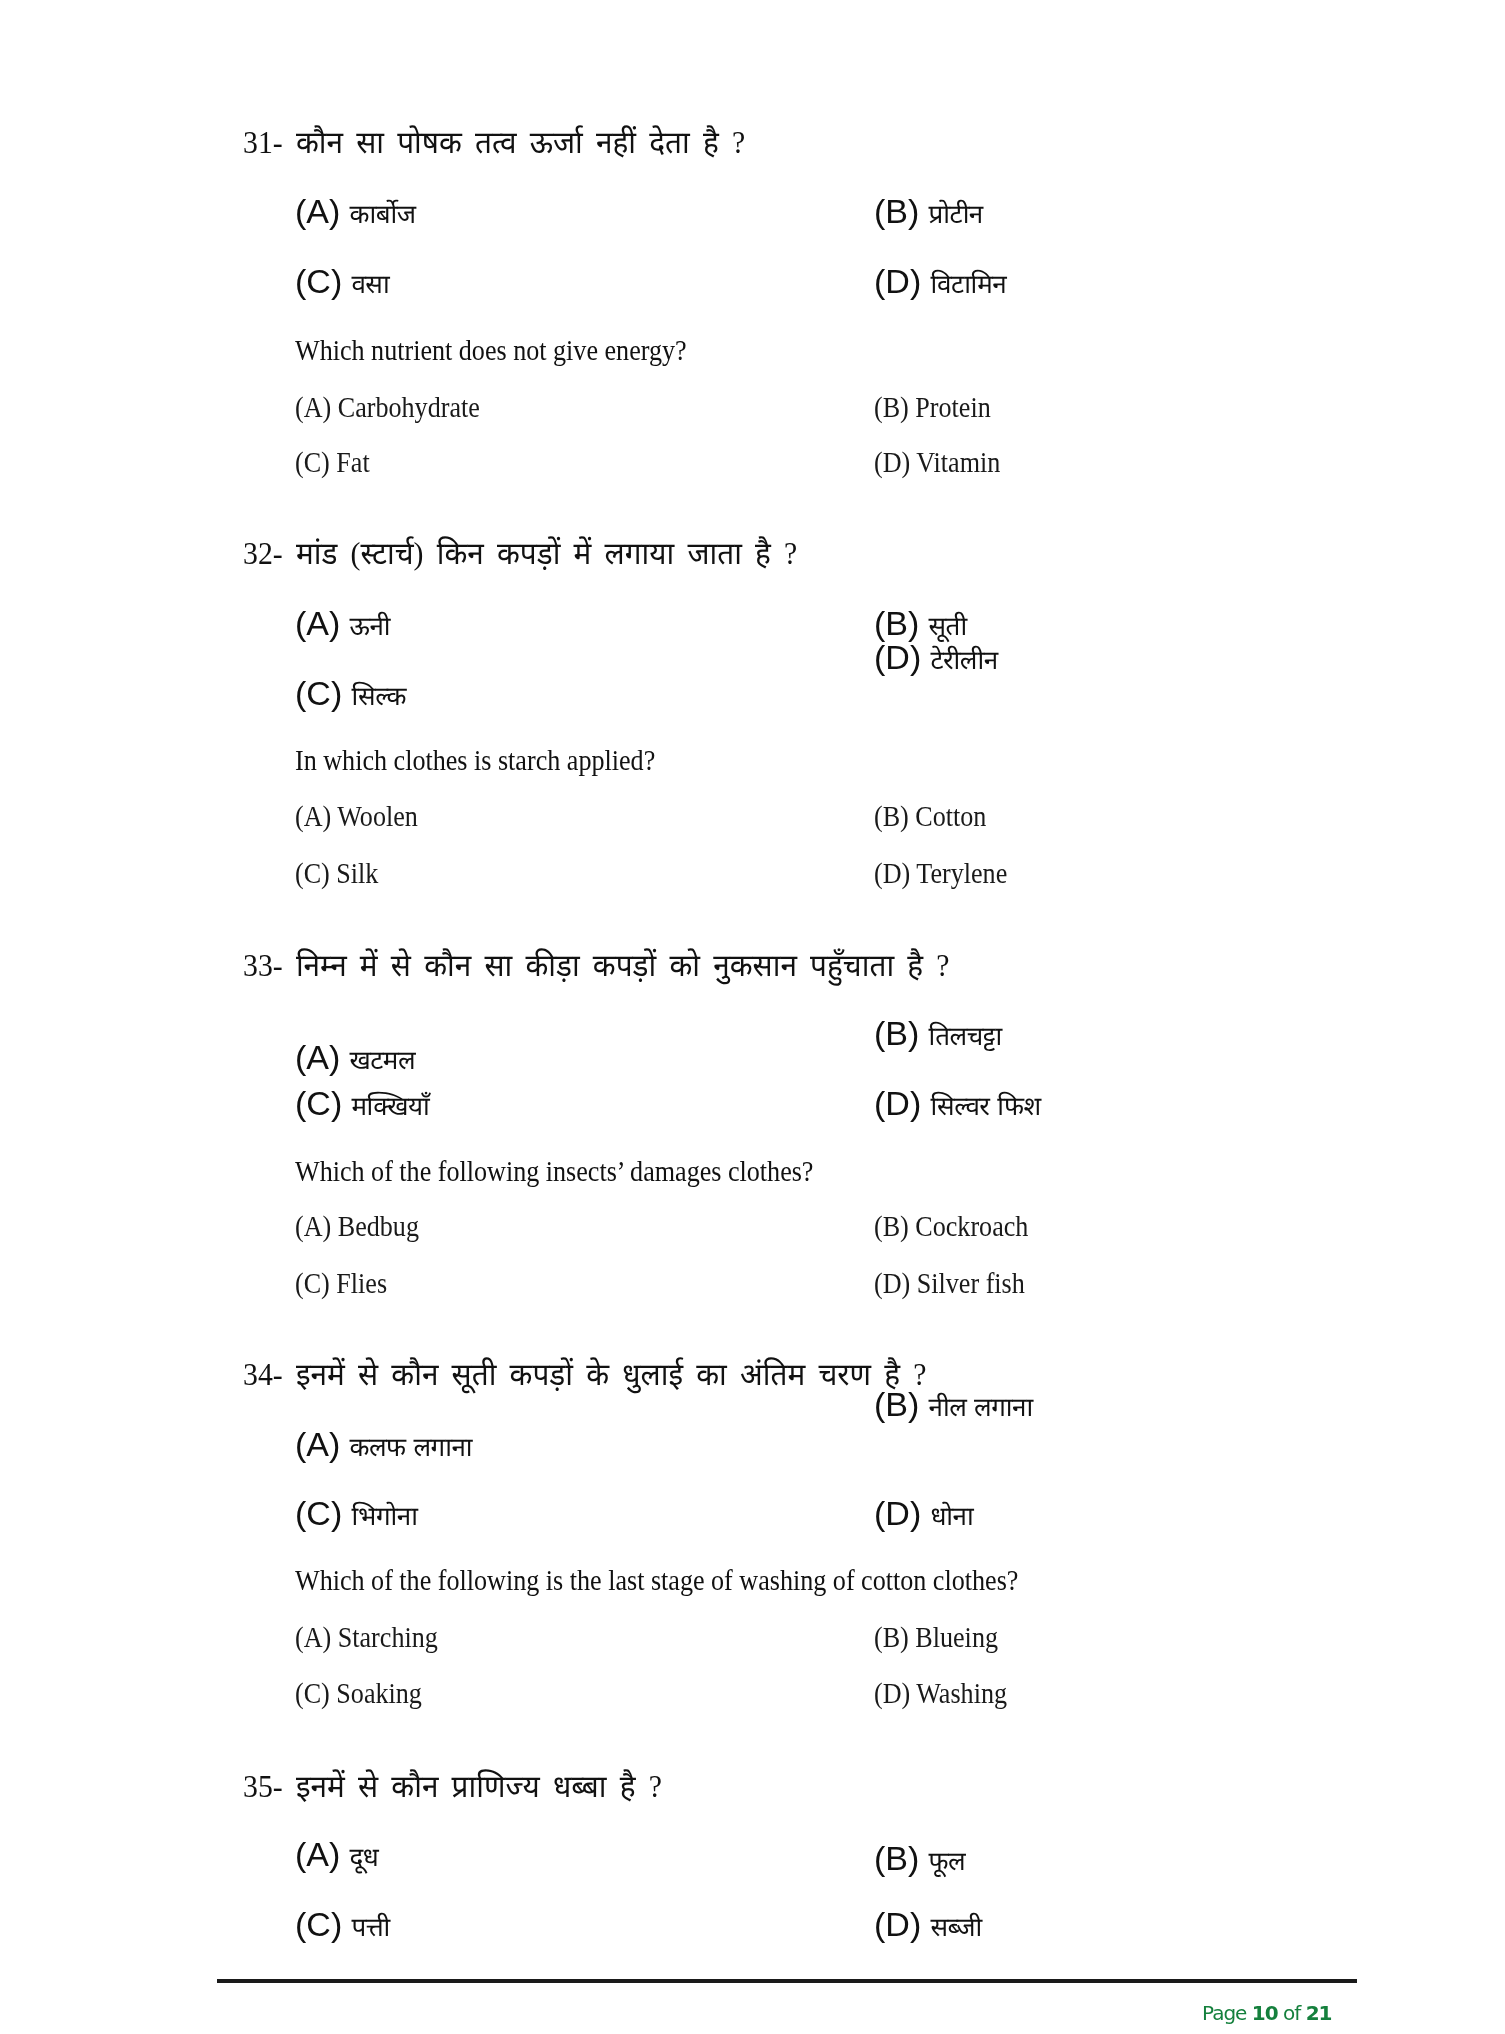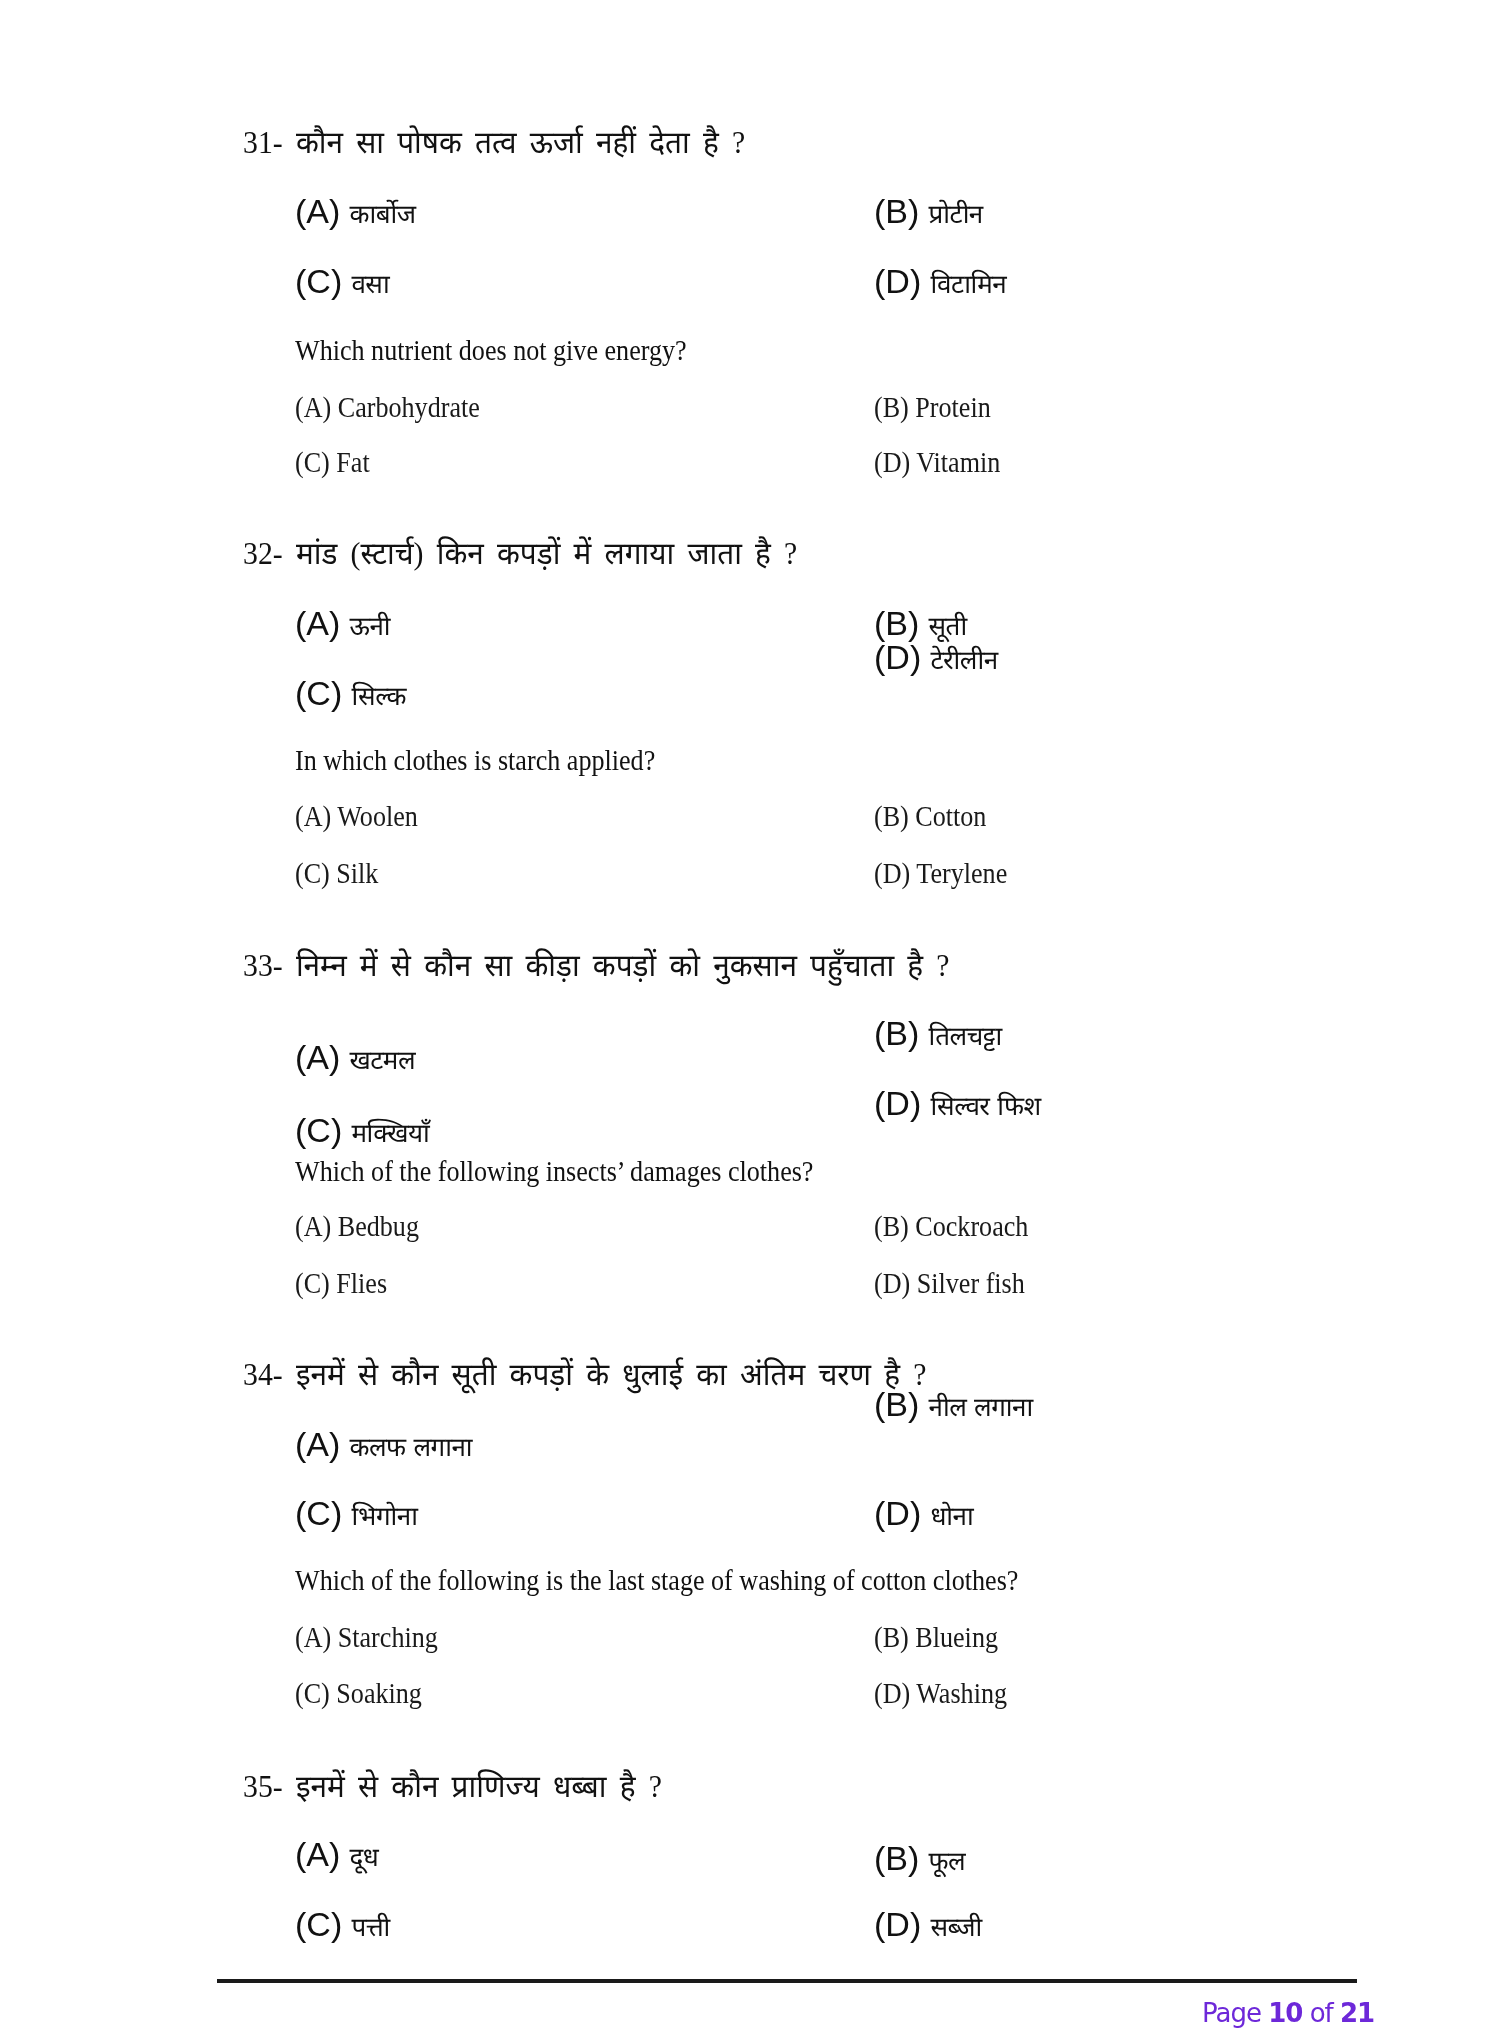--- a/index.html
+++ b/index.html
@@ -10,21 +10,21 @@
   .q-hi .num { font-family: "Liberation Serif", serif; }
   .opt-hi { font-family: "Liberation Sans", "DejaVu Sans", sans-serif; font-size: 33px; transform: translateY(-50%); }
   .opt-hi .lbl { font-family: "Liberation Sans", sans-serif; font-size: 34px; }
   .opt-hi .txt { font-family: "DejaVu Sans", sans-serif; font-size: 26px; letter-spacing: -0.5px; }
   .q-en { font-family: "Liberation Serif", serif; font-size: 29px; transform: translateY(-50%) scaleX(0.9); }
   .opt-en { font-family: "Liberation Serif", serif; font-size: 29px; transform: translateY(-50%) scaleX(0.9); color: #1a1a1a; }
   .col-a { left: 295px; }
   .col-b { left: 874px; }
   .qnum-x { left: 243px; }
   .rule { position: absolute; left: 217px; top: 1979px; width: 1140px; height: 4px; background: #1a1a1a; }
-  .footer { position: absolute; left: 1202px; top: 2013px; transform: translateY(-50%); font-family: "DejaVu Sans", sans-serif; font-size: 26px; white-space: nowrap; letter-spacing: -1px; color: #6d28d9; }
+  .footer { position: absolute; left: 1202px; top: 2013px; transform: translateY(-50%); font-family: "DejaVu Sans", sans-serif; font-size: 20px; white-space: nowrap; letter-spacing: -1px; color: #15803d; }
   .footer b { font-weight: bold; }
 </style>
 </head>
 <body>
 
 <div class="page">
 
   <div class="line q-hi qnum-x" style="top:142px">
     <span class="num">31-</span>
     <span>कौन सा पोषक तत्व ऊर्जा नहीं देता है ?</span>
@@ -52,21 +52,21 @@
   <div class="line opt-en col-b" style="top:816px"><span>(B)</span> <span>Cotton</span></div>
   <div class="line opt-en col-a" style="top:873px"><span>(C)</span> <span>Silk</span></div>
   <div class="line opt-en col-b" style="top:873px"><span>(D)</span> <span>Terylene</span></div>
 
   <div class="line q-hi qnum-x" style="top:965px">
     <span class="num">33-</span>
     <span>निम्न में से कौन सा कीड़ा कपड़ों को नुकसान पहुँचाता है ?</span>
   </div>
   <div class="line opt-hi col-a" style="top:1057px"><span class="lbl">(A)</span> <span class="txt">खटमल</span></div>
   <div class="line opt-hi col-b" style="top:1033px"><span class="lbl">(B)</span> <span class="txt">तिलचट्टा</span></div>
-  <div class="line opt-hi col-a" style="top:1130px"><span class="lbl">(C)</span> <span class="txt">मक्खियाँ</span></div>
+  <div class="line opt-hi col-a" style="top:1103px"><span class="lbl">(C)</span> <span class="txt">मक्खियाँ</span></div>
   <div class="line opt-hi col-b" style="top:1103px"><span class="lbl">(D)</span> <span class="txt">सिल्वर फिश</span></div>
   <div class="line q-en col-a" style="top:1171px">Which of the following insects’ damages clothes?</div>
   <div class="line opt-en col-a" style="top:1226px"><span>(A)</span> <span>Bedbug</span></div>
   <div class="line opt-en col-b" style="top:1226px"><span>(B)</span> <span>Cockroach</span></div>
   <div class="line opt-en col-a" style="top:1283px"><span>(C)</span> <span>Flies</span></div>
   <div class="line opt-en col-b" style="top:1283px"><span>(D)</span> <span>Silver fish</span></div>
 
   <div class="line q-hi qnum-x" style="top:1374px">
     <span class="num">34-</span>
     <span>इनमें से कौन सूती कपड़ों के धुलाई का अंतिम चरण है ?</span>

